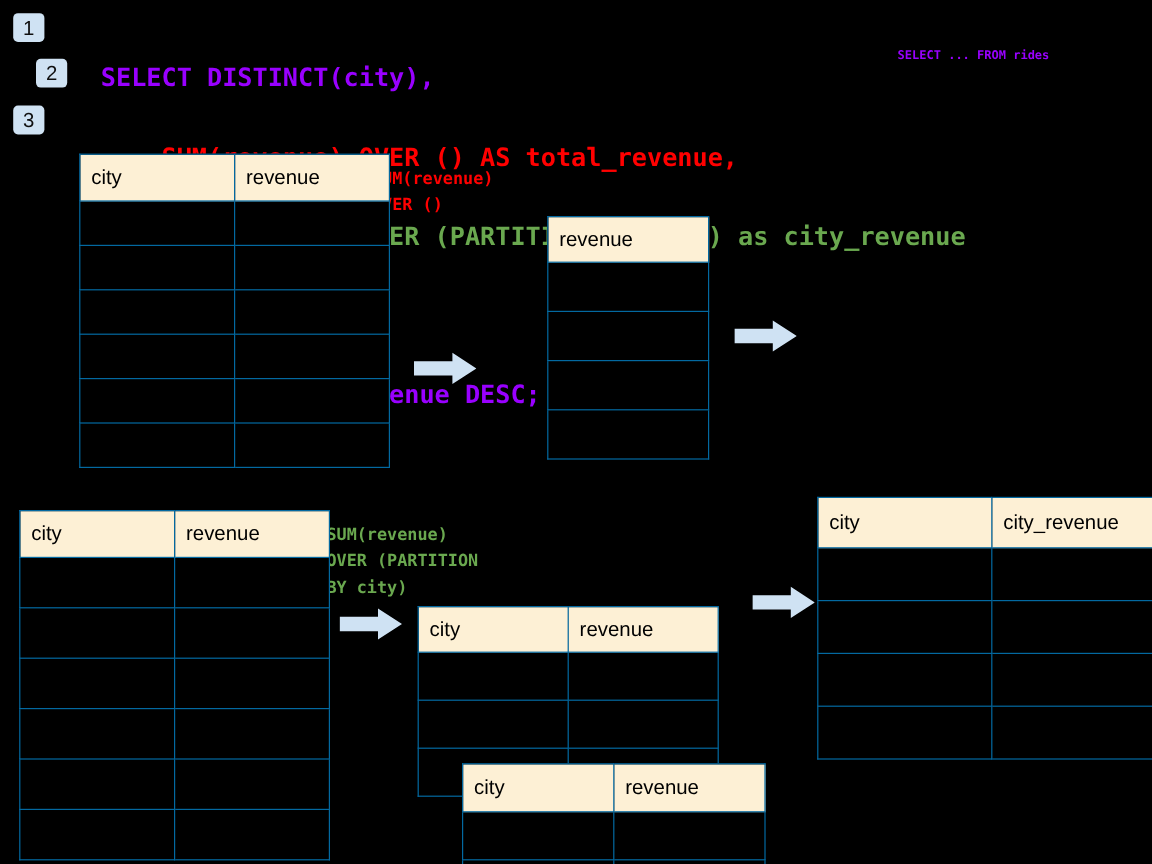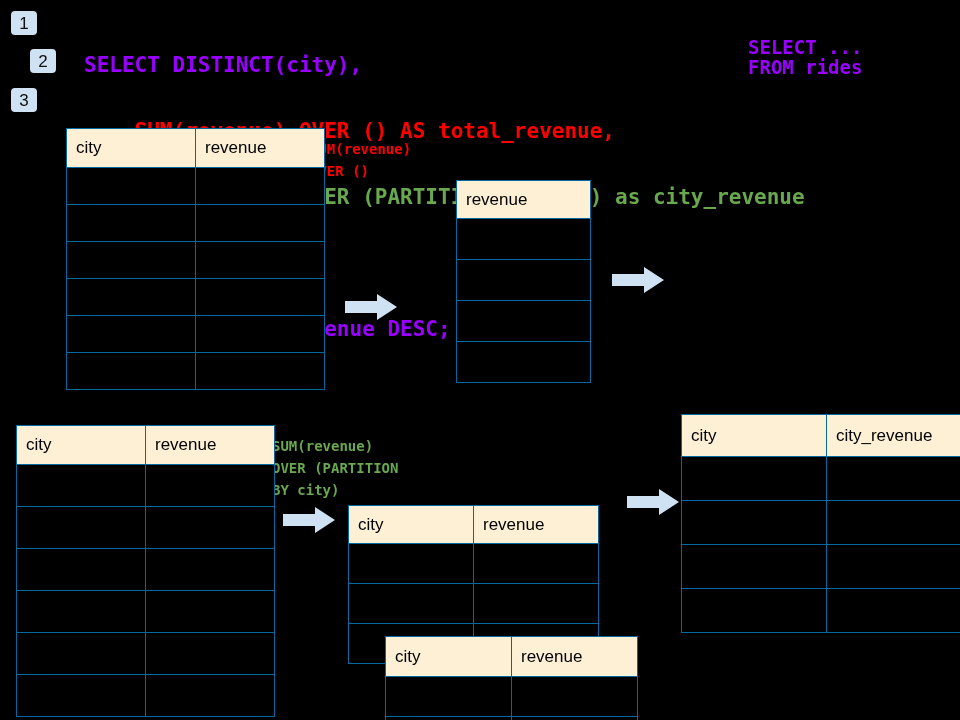--- a/index.html
+++ b/index.html
@@ -45,21 +45,21 @@
   }
   #sql-block { left: 84px; top: 10px; }
   .sql-line { display: block; }
   .c-purple { color: #9900ff; }
   .c-red    { color: #ff0000; }
   .c-green  { color: #6aa84f; }
 
   #sql-aside {
     left: 748px;
     top: 37px;
-    font-size: 19px;
+    font-size: 10px;
     line-height: 20px;
     color: #9900ff;
     width: 160px;
     white-space: normal;
   }
 
   
   .anno {
     position: absolute;
     font-family: "DejaVu Sans Mono", "Liberation Mono", monospace;

